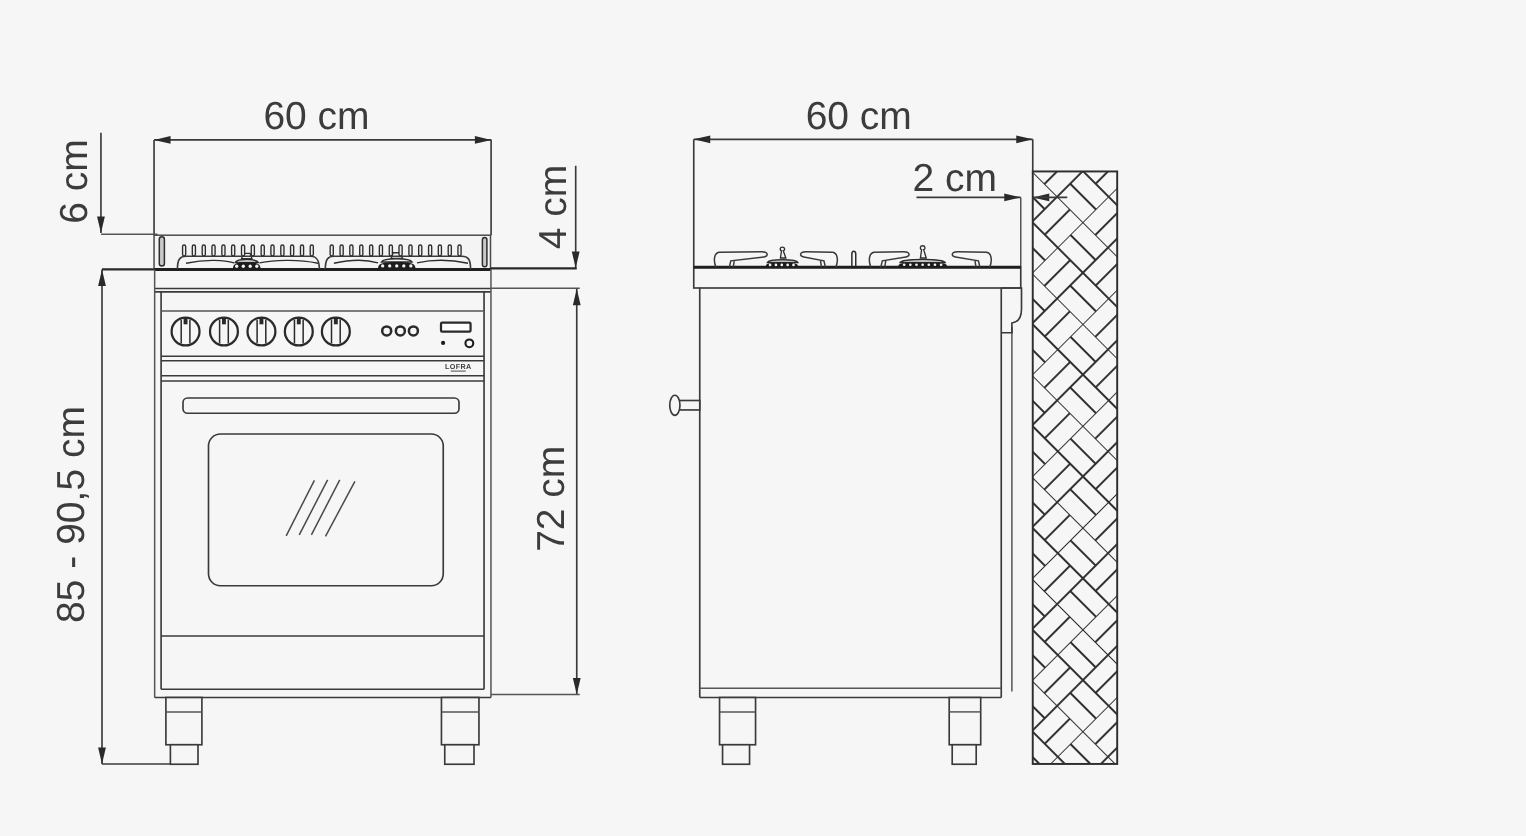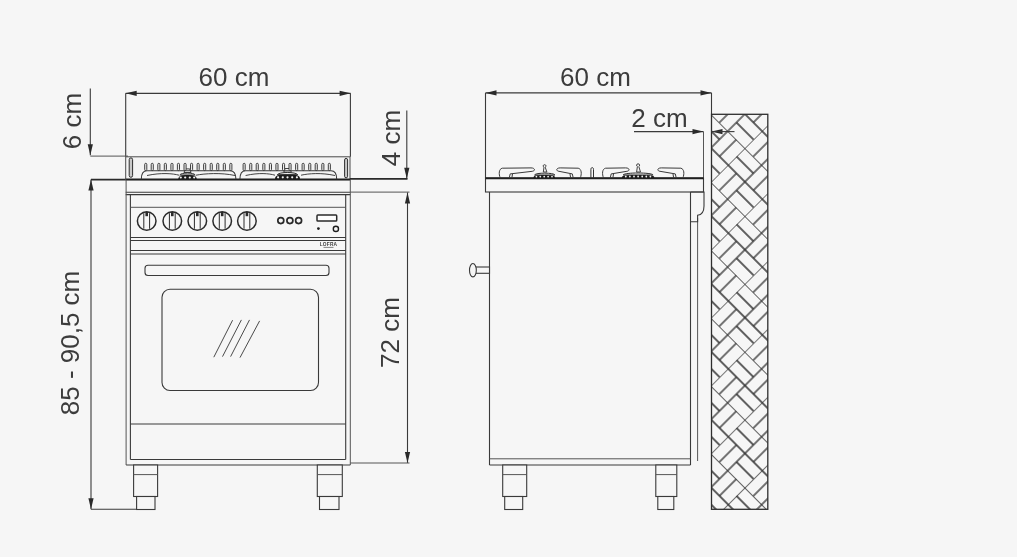--- a/index.html
+++ b/index.html
@@ -1,14 +1,14 @@
 <!DOCTYPE html>
 <html><head><meta charset="utf-8"><style>
 html,body{margin:0;padding:0;background:#f6f6f6;}
-*{box-sizing:border-box;} .wrap{width:1017px;height:557px;position:relative;background:#f6f6f6;overflow:hidden;padding-left:23px;}
+*{box-sizing:border-box;} .wrap{width:1017px;height:557px;position:relative;background:#f6f6f6;overflow:hidden;}
 text{font-family:"Liberation Sans",sans-serif;fill:#3c3c3c;}
 </style></head><body>
 <div class="wrap">
 <svg width="1017" height="557" viewBox="0 0 1017 557">
 <defs>
         <pattern id="wallhatch" width="48" height="48" patternUnits="userSpaceOnUse" patternTransform="translate(688,114) rotate(45)">
           <path d="M0,0 H48 M0,24 H48 M0,12 H24 M24,36 H48 M0,0 V48 M24,0 V48 M36,0 V24 M12,24 V48" fill="none" stroke="#2f2f2f" stroke-width="1.3"></path>
         </pattern>
       </defs>
 

